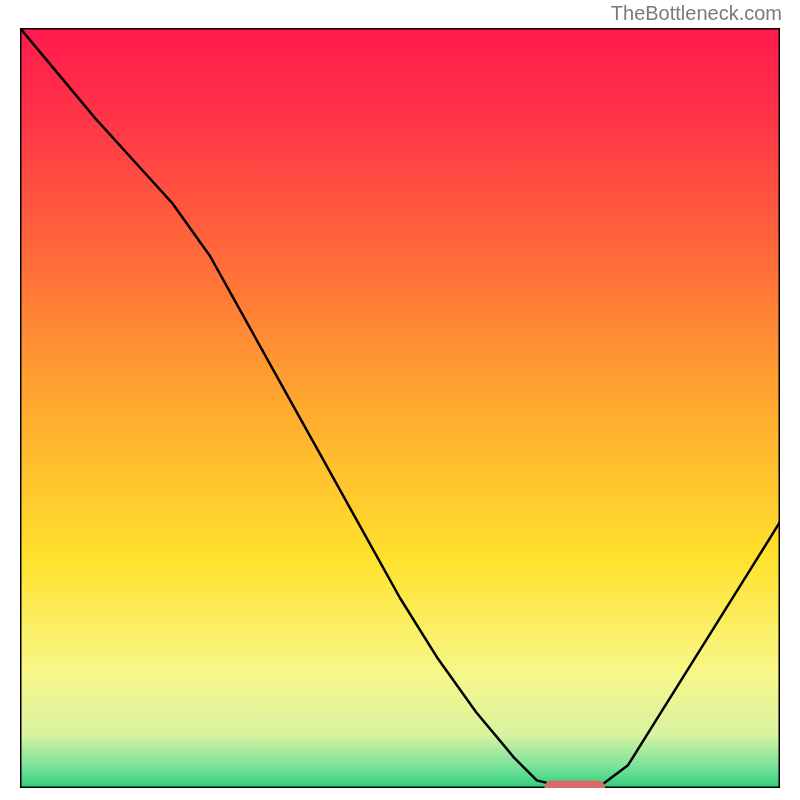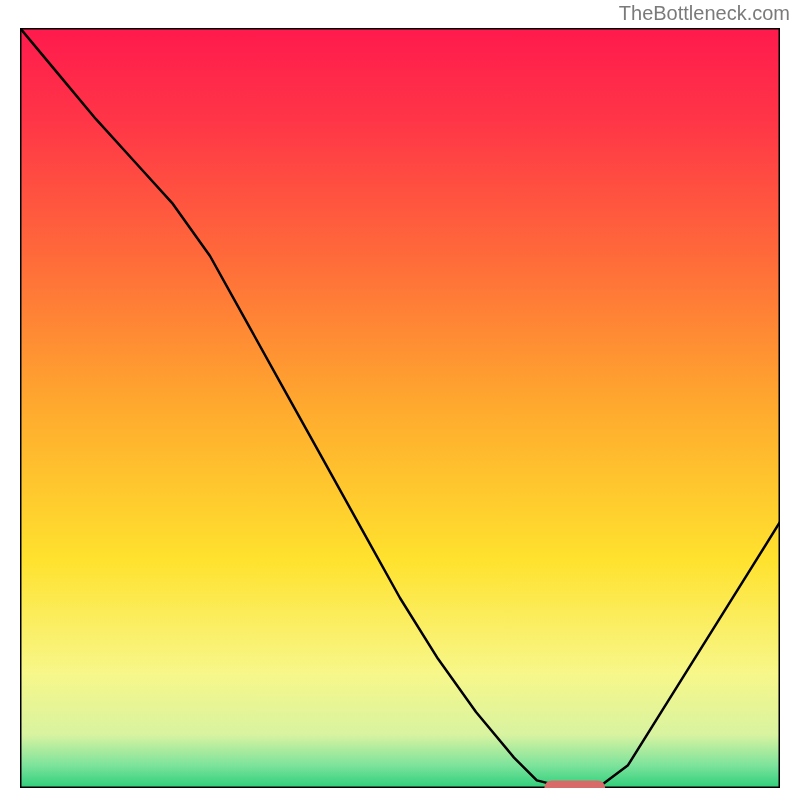--- a/index.html
+++ b/index.html
@@ -7,21 +7,21 @@
     padding: 0;
     width: 800px;
     height: 800px;
     background: #ffffff;
     font-family: Arial, sans-serif;
     position: relative;
   }
   .attribution {
     position: absolute;
     top: 2px;
-    right: 10px;
+    right: 18px;
     font-size: 20px;
     color: #7a7a7a;
     font-weight: 500;
   }
   .chart-container {
     position: absolute;
     left: 20px;
     top: 28px;
     width: 760px;
     height: 760px;

